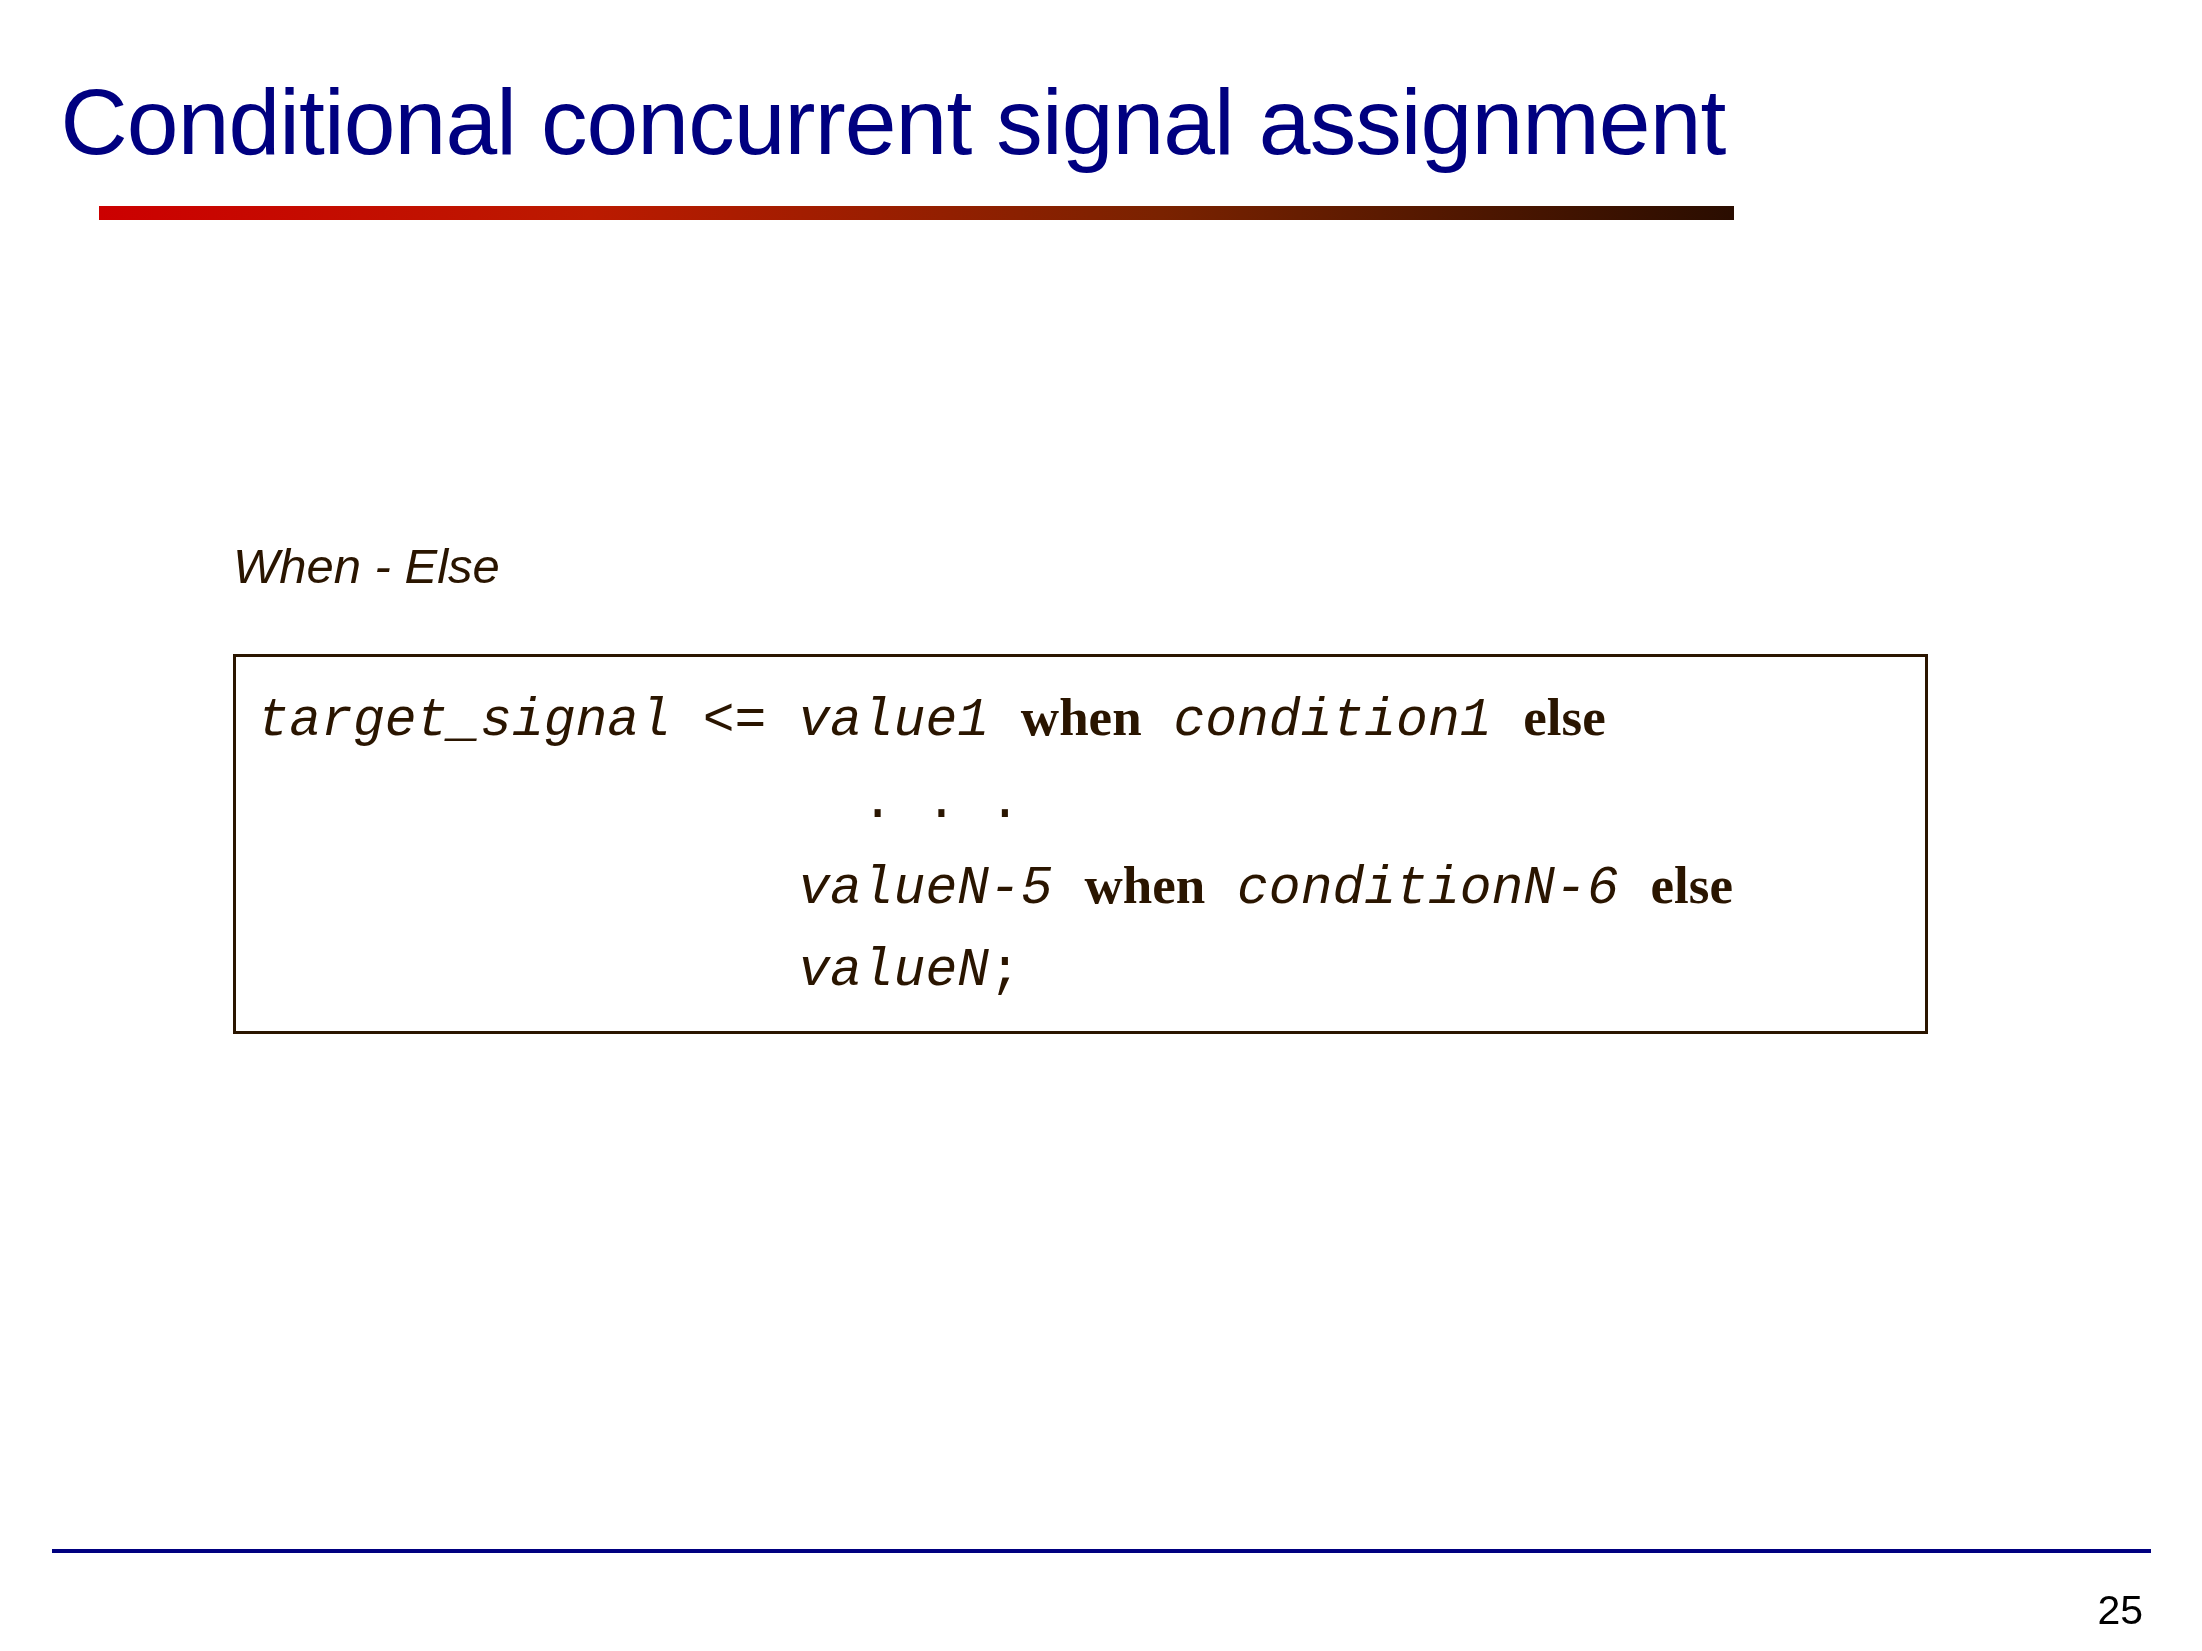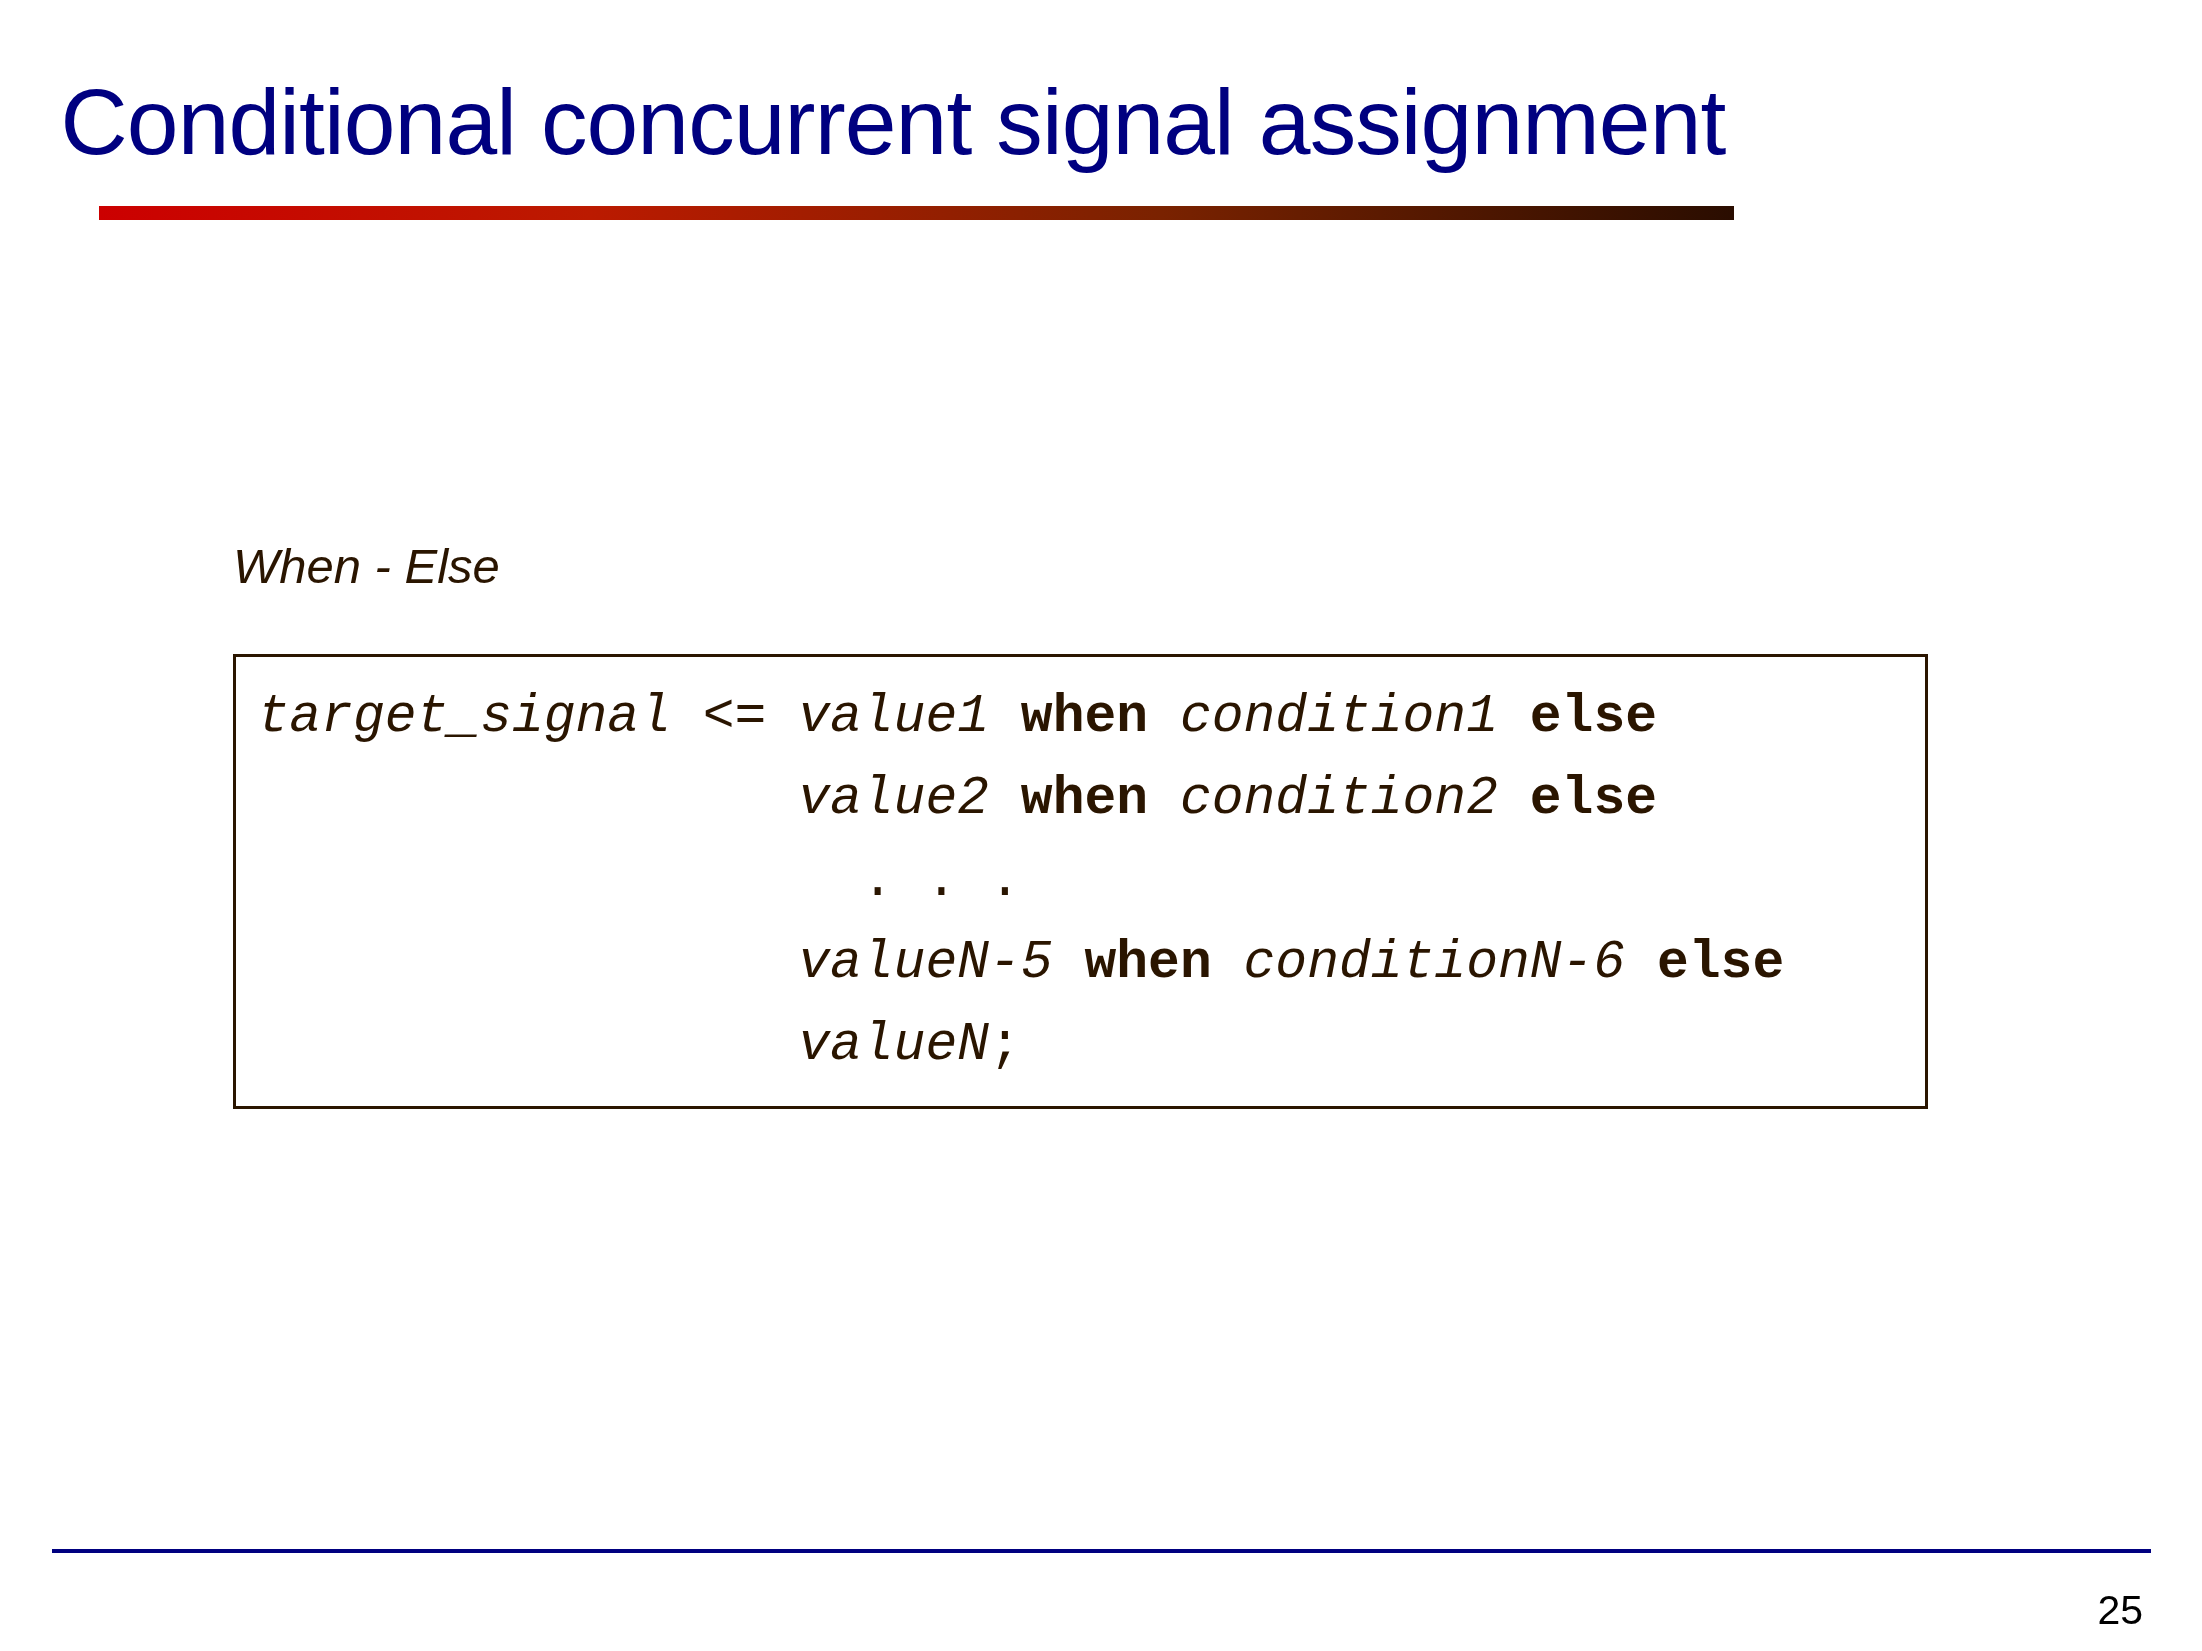--- a/index.html
+++ b/index.html
@@ -63,20 +63,21 @@
       line-height: 1.55;
     }
     
     .code-line {
       white-space: pre;
     }
     
     .keyword {
       font-weight: bold;
       font-style: normal;
+      font-family: Liberation Serif, serif;
     }
     
     .italic {
       font-style: italic;
       text-align: right;
     }
     
     .blue-divider {
       position: absolute;
       bottom: 99px;
@@ -103,21 +104,20 @@
 
   <div class="red-divider"></div>
 
   <div class="content-area">
 
     <h2 class="subtitle">When - Else</h2>
 
     <div class="code-box" id="code-box">
 
     <div class="code-line"><span></span><span class="italic">target_signal</span><span class="italic"> &lt;= </span><span class="italic">value1</span><span> </span><span class="keyword">when</span><span> </span><span class="italic">condition1</span><span> </span><span class="keyword">else</span></div>
-        <div class="code-line"><span>                 </span><span class="italic">value2</span><span> </span><span class="keyword">when</span><span> </span><span class="italic">condition2</span><span> </span><span class="keyword">else</span></div>
         <div class="code-line"><span>                   </span><span>. . .</span></div>
         <div class="code-line"><span>                 </span><span class="italic">valueN-5</span><span> </span><span class="keyword">when</span><span> </span><span class="italic">conditionN-6</span><span> </span><span class="keyword">else</span></div>
         <div class="code-line"><span>                 </span><span class="italic">valueN</span><span>;</span></div>
       </div>
 
   </div>
 
   <div class="blue-divider"></div>
 
   <div class="page-number">25</div>

